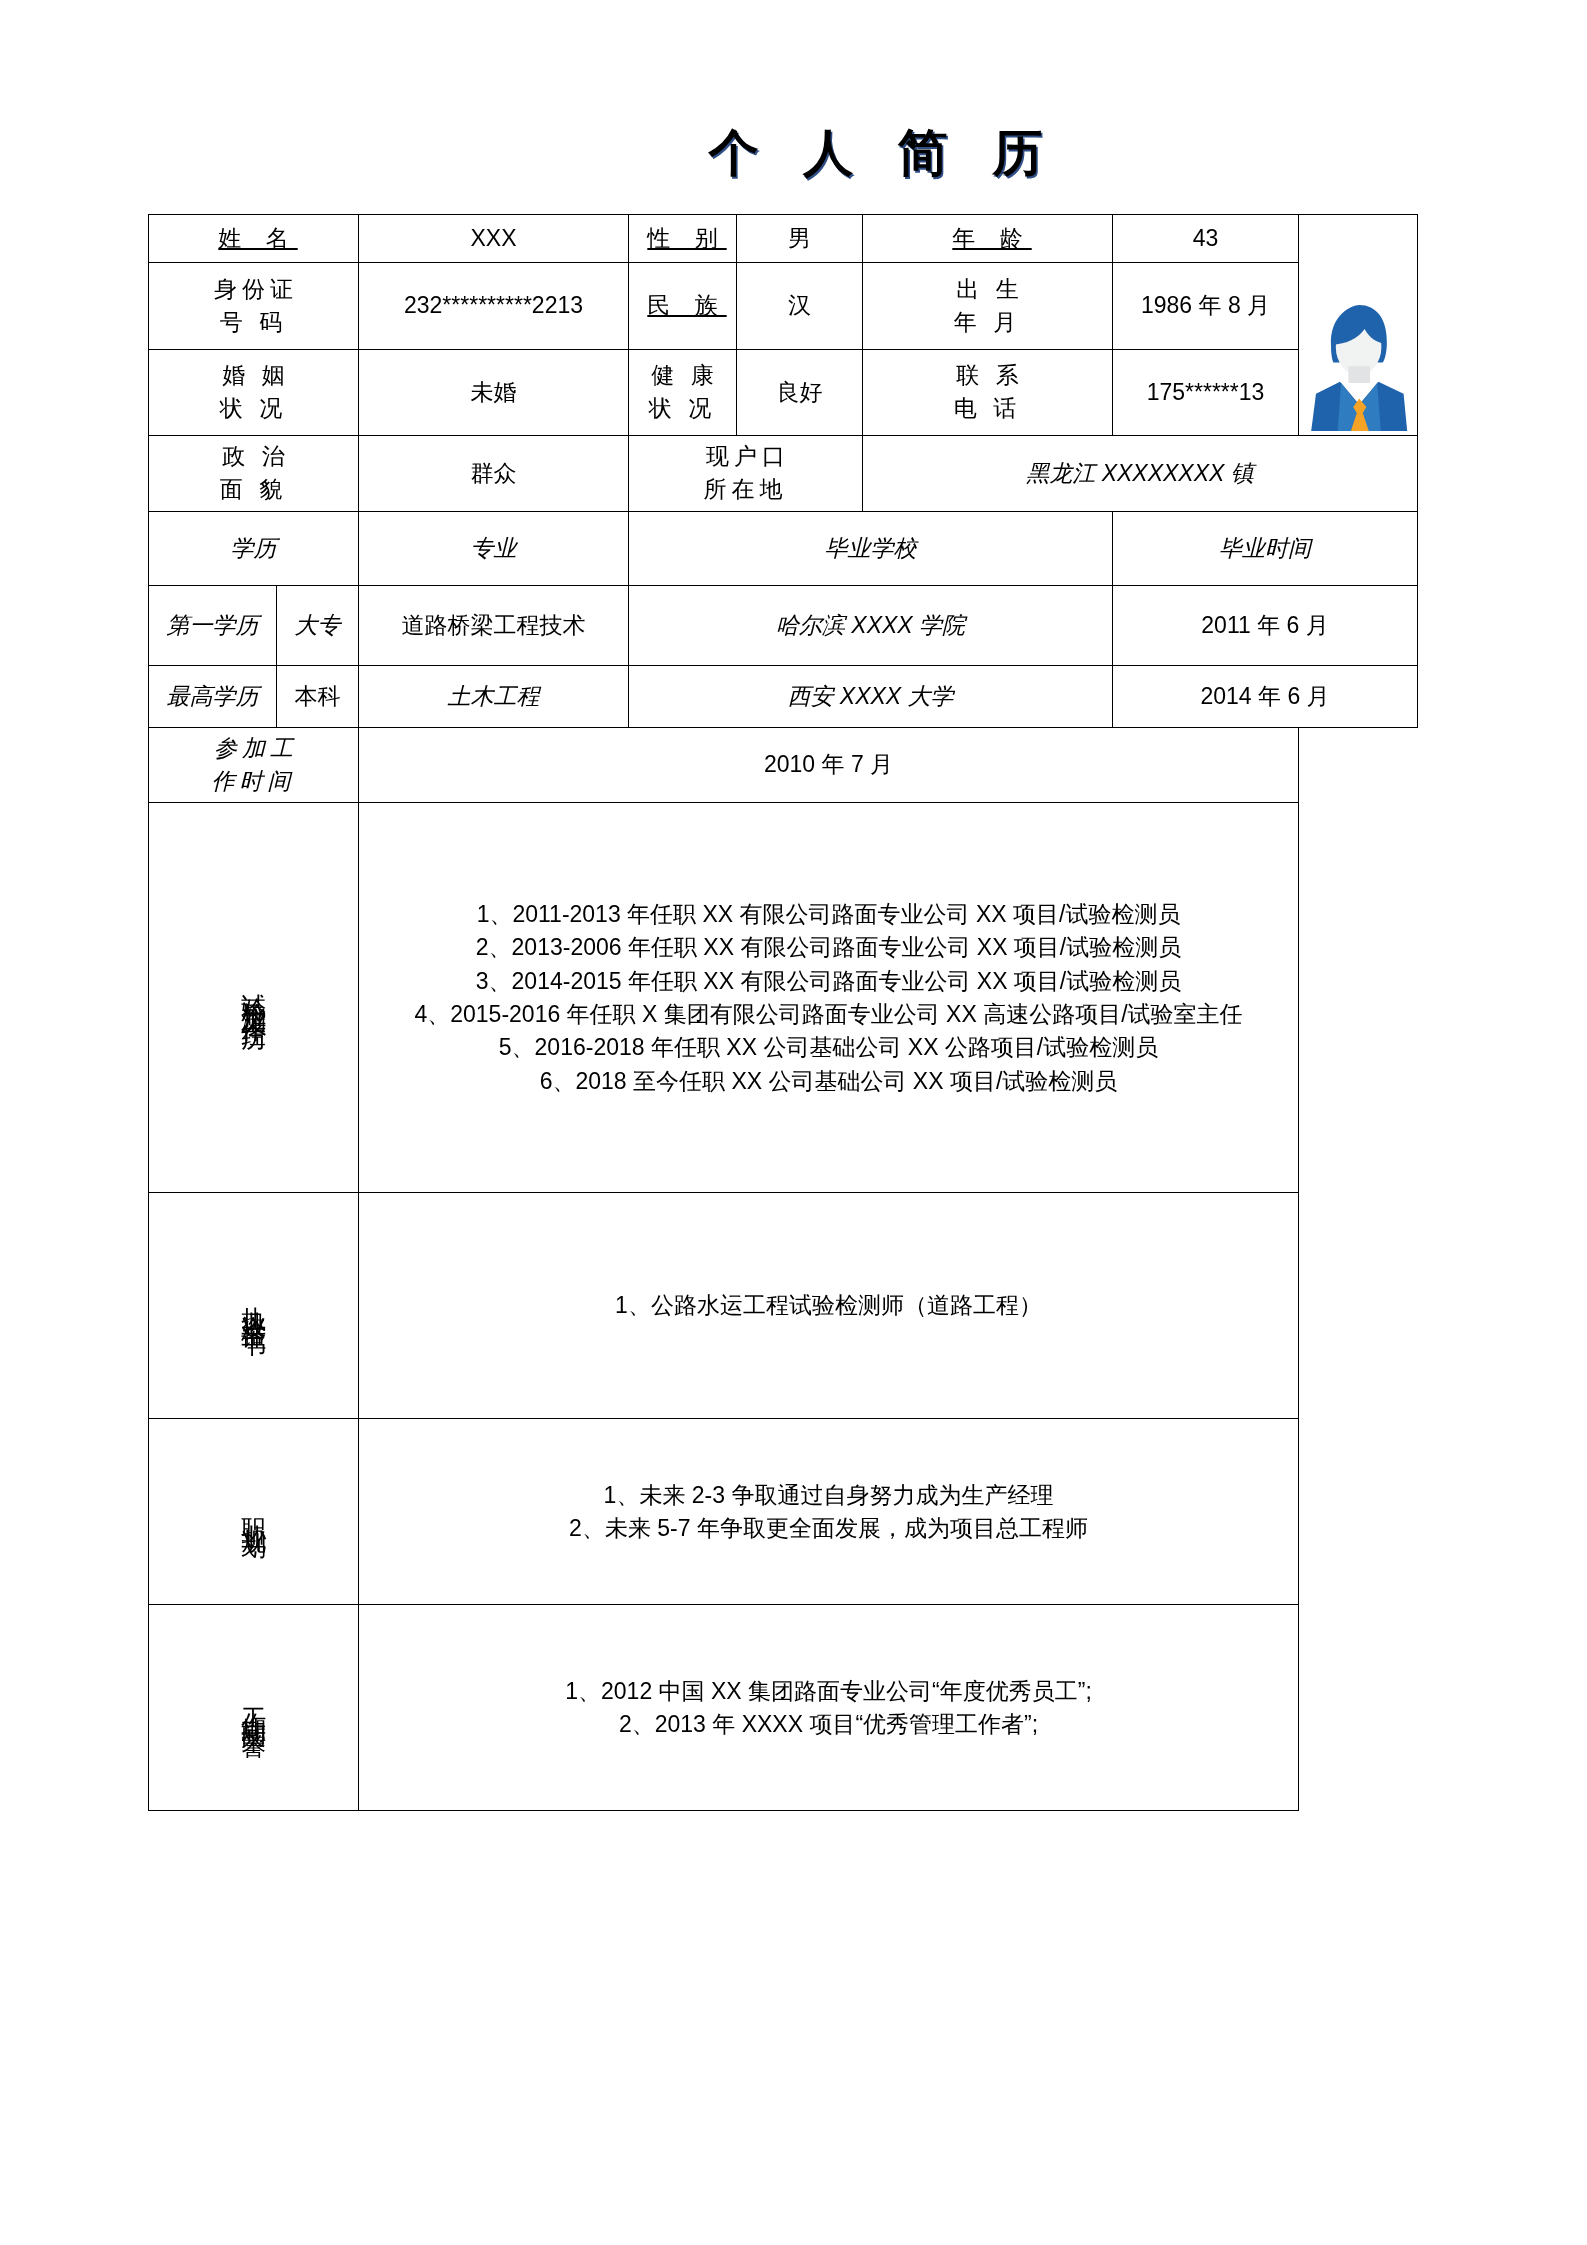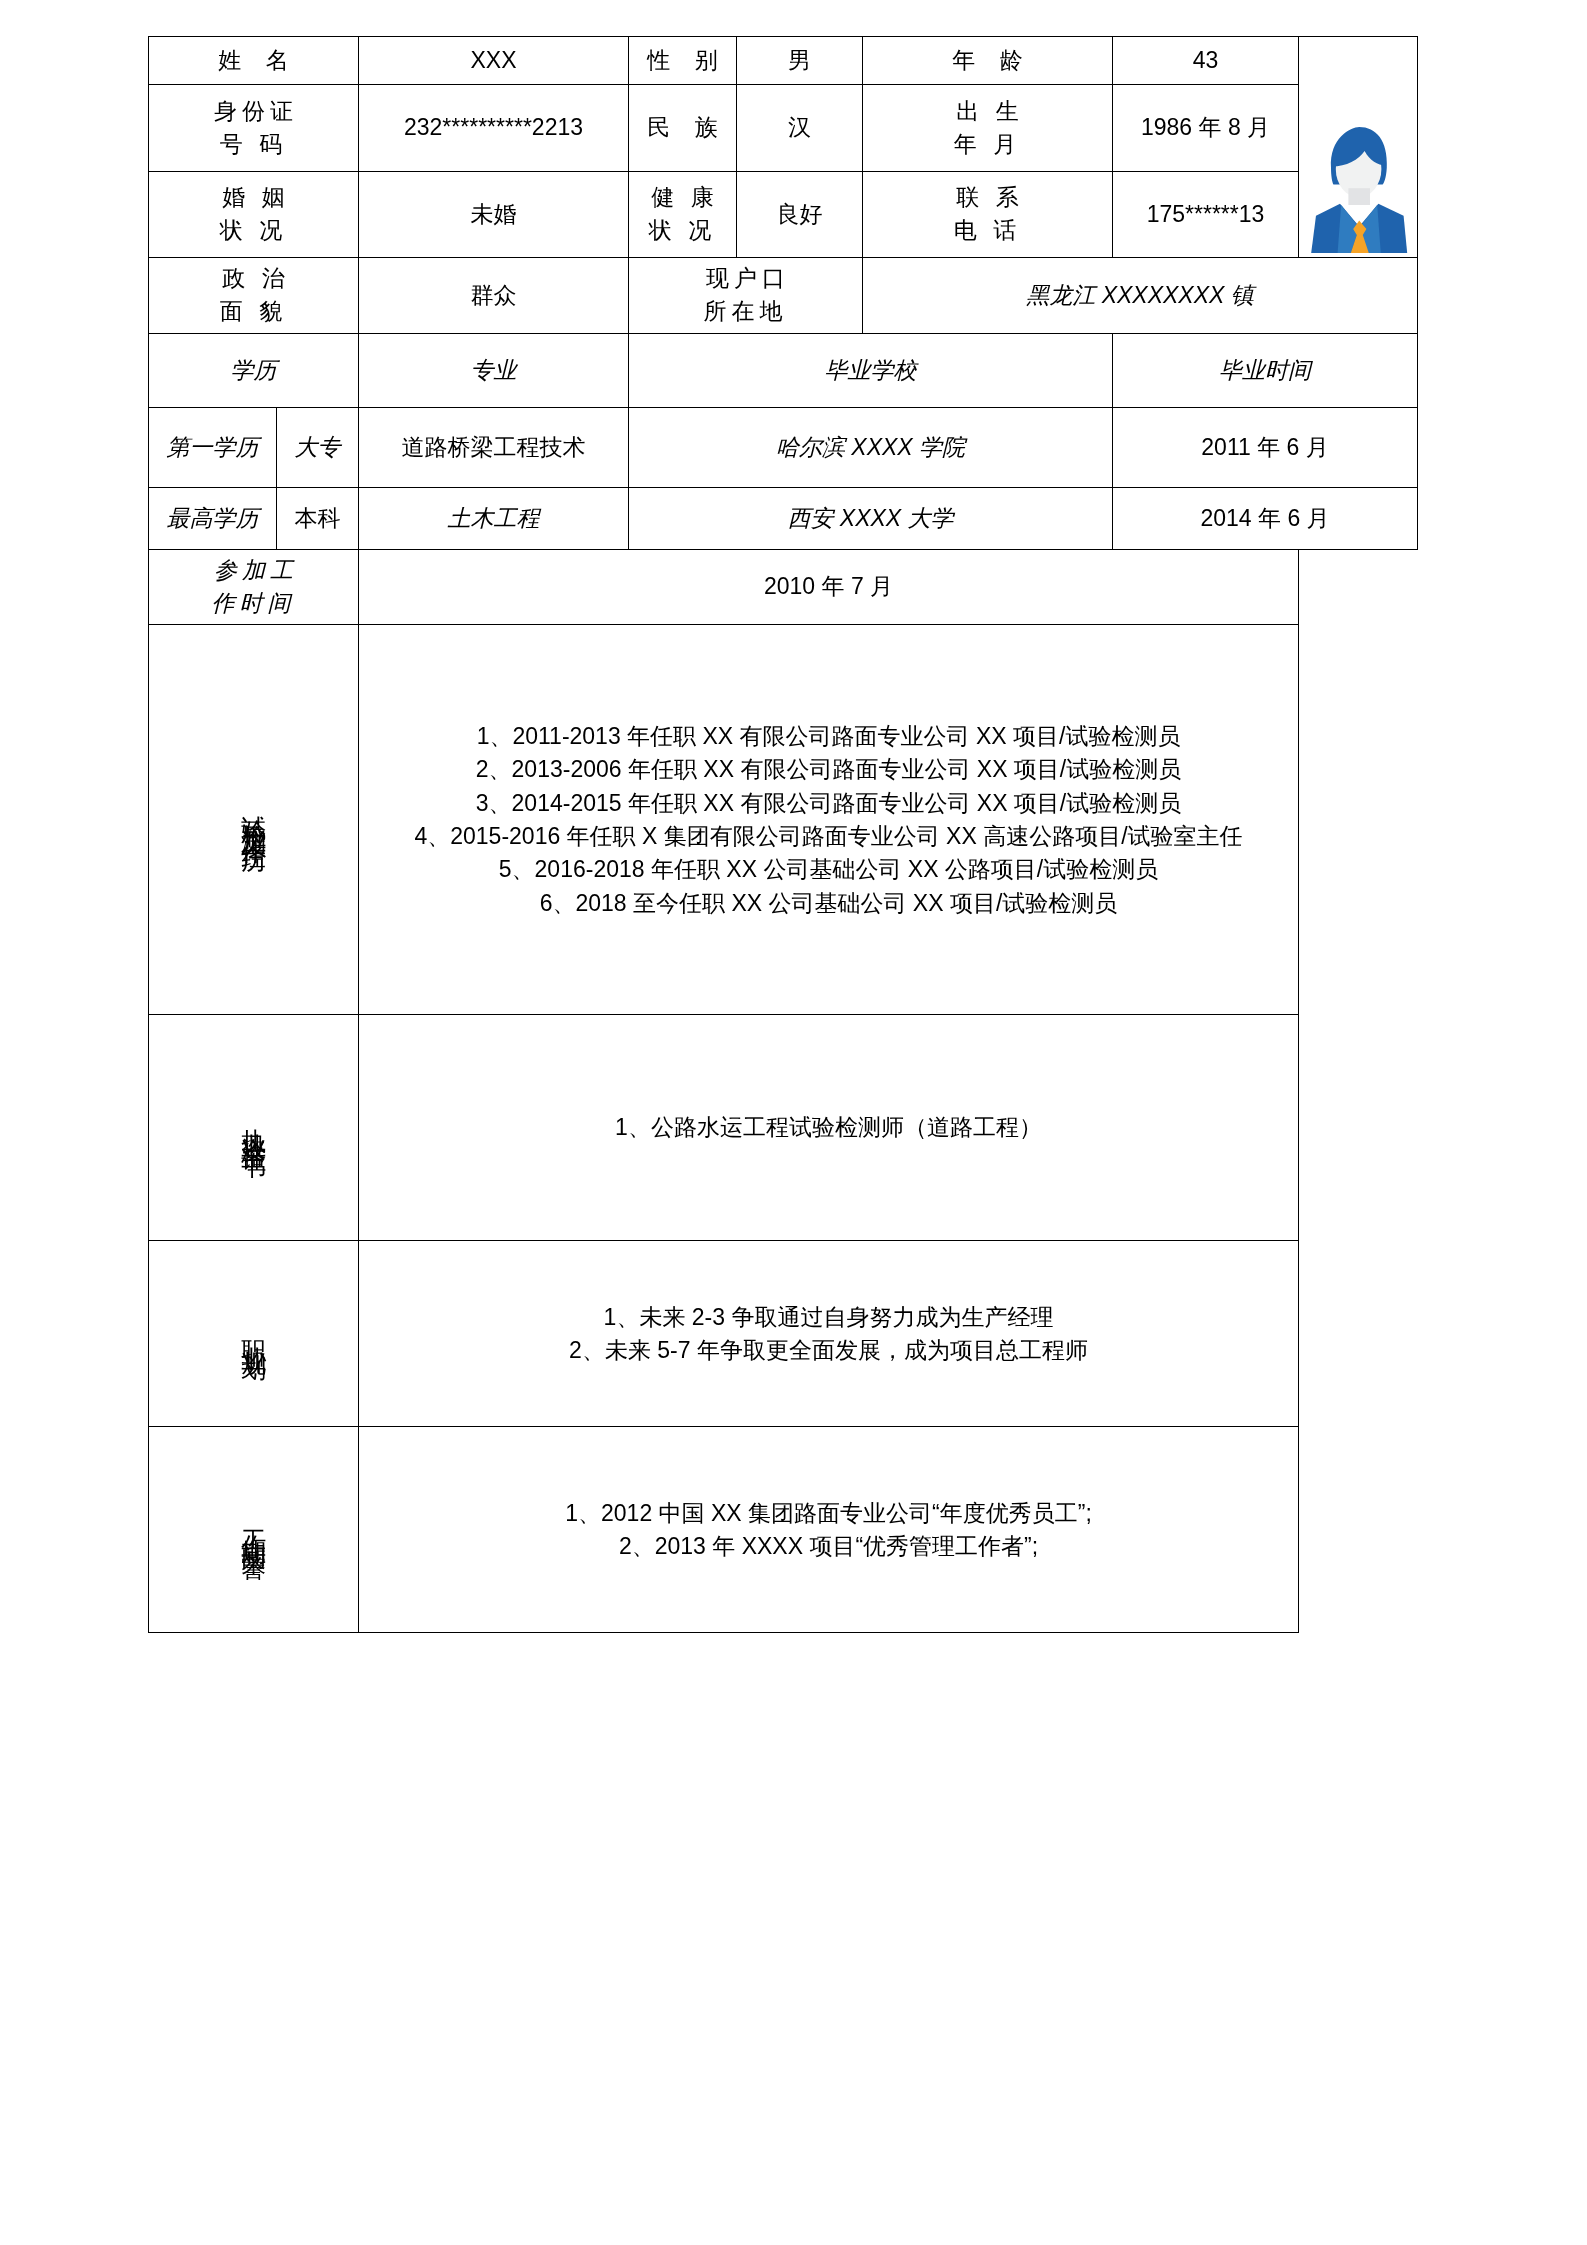--- a/index.html
+++ b/index.html
@@ -47,20 +47,21 @@
     vertical-align: middle;
     font-size: 23px;
     padding: 4px 5px;
     line-height: 1.45;
     word-break: break-word;
   }
   .lbl {
     letter-spacing: 9px;
     text-indent: 9px;
     white-space: nowrap;
+    text-decoration: underline;
   }
   .lbl2 {
     letter-spacing: 5px;
     text-indent: 5px;
     white-space: nowrap;
     line-height: 1.22;
   }
   .val {
     letter-spacing: 0px;
   }
@@ -111,20 +112,21 @@
   }
   .body-list div { white-space: nowrap; }
   .pad-exp { padding-top: 30px; padding-bottom: 34px; margin-left: 10px; }
   .pad-mid { padding-top: 14px; padding-bottom: 14px; }
 </style>
 </head>
 <body>
 
 <div class="page">
 
+  <div class="title">个 人 简 历</div>
 
   <table class="resume">
     <colgroup>
       <col style="width:128px">
       <col style="width:82px">
       <col style="width:148px">
       <col style="width:122px">
       <col style="width:108px">
       <col style="width:126px">
       <col style="width:250px">

